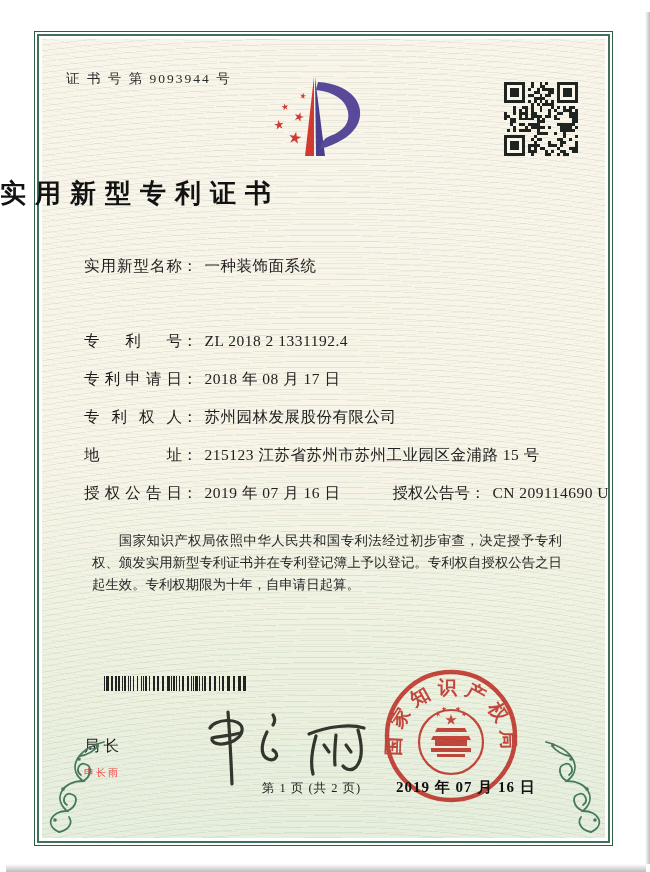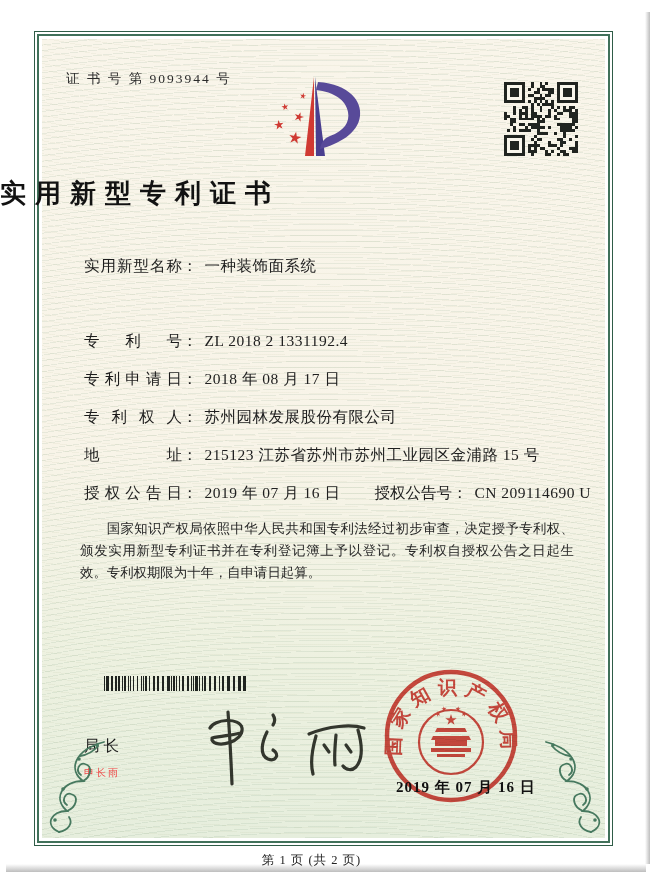--- a/index.html
+++ b/index.html
@@ -23,31 +23,31 @@
           linear-gradient(180deg,#f9f5ea 0%,#f8f4e8 52%,#edf1e0 78%,#e6eedd 100%);}
   .cert-no{position:absolute;left:66px;top:70px;font-size:13.5px;letter-spacing:2px;color:#2b2b2b;}
   .logo{position:absolute;left:252px;top:73px;width:112px;height:102px;}
   .qr{position:absolute;left:504px;top:82px;width:74px;height:74px;}
   .title{position:absolute;left:0;top:176px;width:650px;text-align:left;
         font-size:26px;font-weight:bold;letter-spacing:9px;color:#121212;}
   .frow{position:absolute;left:84px;font-size:15.5px;white-space:nowrap;color:#202020;}
   .flabel{display:inline-block;width:98px;text-align:justify;text-align-last:justify;color:#1c1c1c;}
   .colon{margin-right:7px;}
   .fvalue{letter-spacing:.5px;}
-  .grant-no{margin-left:34px;}
+  .grant-no{margin-left:52px;}
   .paras{position:absolute;left:80px;top:518px;width:494px;font-size:13.4px;line-height:22px;
         text-align:justify;color:#262626;}
-  .paras p{margin:0;text-indent:2em;}
+  .paras p{margin:12px;text-indent:2em;}
   .barcode{position:absolute;left:104px;top:676px;width:142px;height:15px;}
   .signer-title{position:absolute;left:84px;top:736px;font-size:15.5px;letter-spacing:4px;color:#1a1a1a;}
   .signer-name{position:absolute;left:84px;top:766px;font-size:10px;letter-spacing:2px;color:#ef4444;}
   .signature{position:absolute;left:200px;top:698px;width:180px;height:104px;mix-blend-mode:multiply;}
   .seal{position:absolute;left:382px;top:666px;width:138px;height:138px;mix-blend-mode:multiply;opacity:.92;}
   .seal-date{position:absolute;left:396px;top:778px;font-size:15px;font-weight:600;letter-spacing:1px;color:#101010;z-index:5;}
-  .footer{position:absolute;left:0;top:852px;width:623px;text-align:center;font-size:12.5px;
+  .footer{position:absolute;left:0;top:780px;width:623px;text-align:center;font-size:12.5px;
         letter-spacing:1px;color:#222;}
   .ornament{position:absolute;top:740px;width:70px;height:94px;}
   .ornament.left{left:38px;}
   .ornament.right{left:542px;transform:scaleX(-1);}
 </style>
 </head>
 <body>
 
 <div class="page">
 

